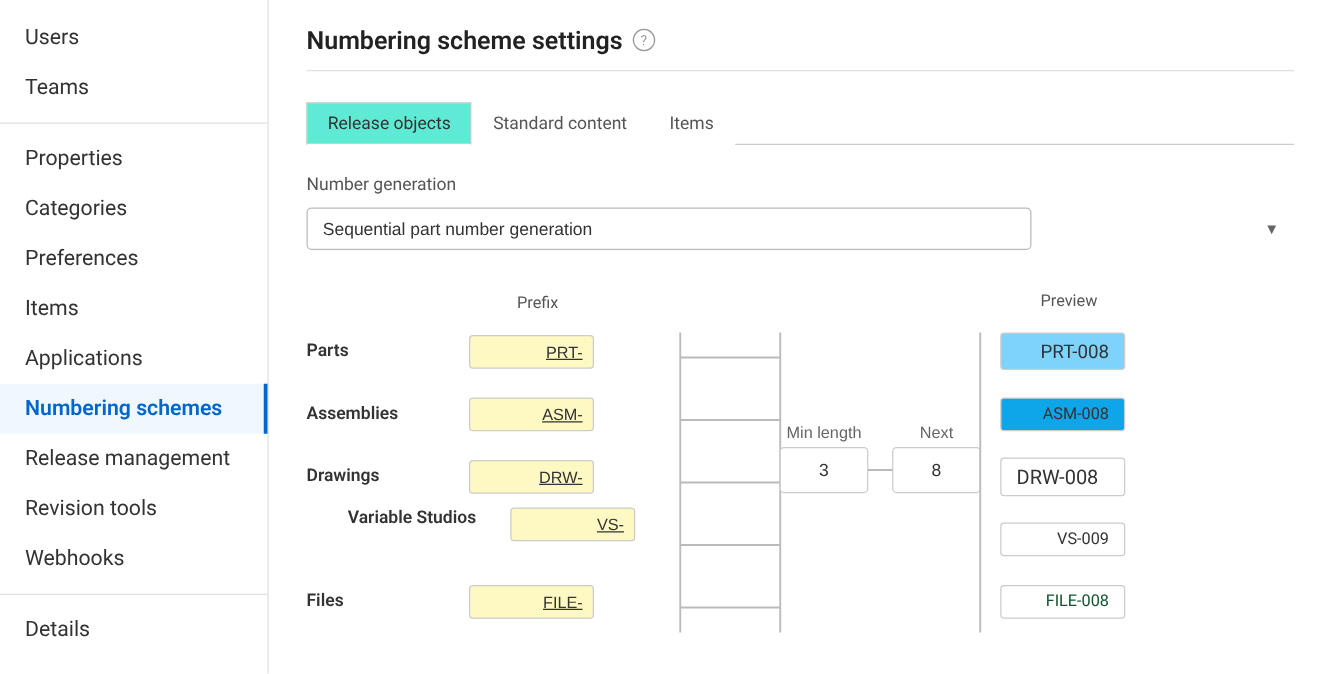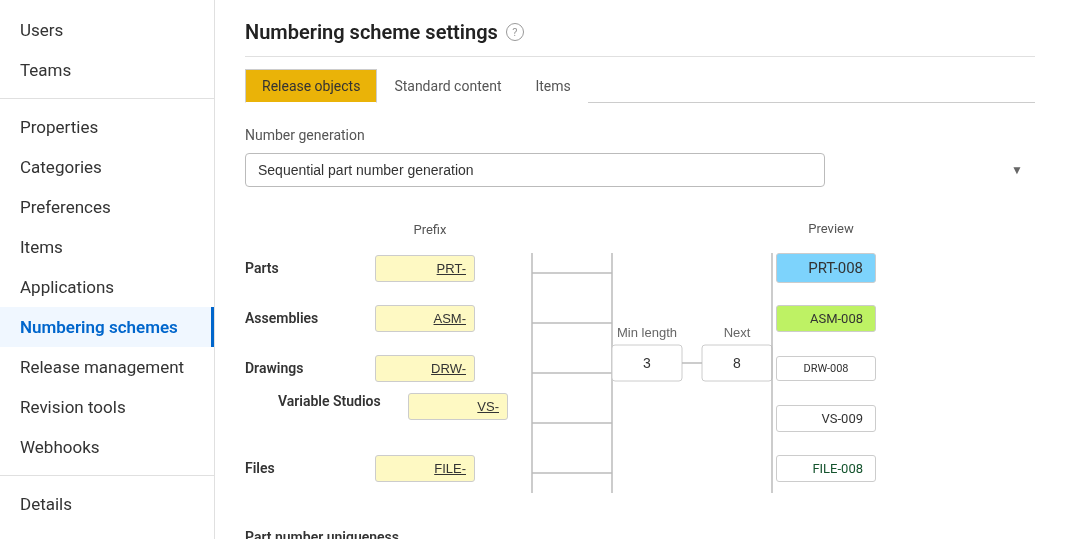--- a/index.html
+++ b/index.html
@@ -46,21 +46,21 @@
       overflow-y: auto;
     }
 
     .page-title {
       font-size: 20px;
       font-weight: 600;
       color: #222;
       display: flex;
       align-items: center;
       gap: 8px;
-      margin-bottom: 12px;
+      margin-bottom: 25px;
       padding-bottom: 12px;
       border-bottom: 1px solid #e0e0e0;
     }
     .help-icon {
       width: 18px;
       height: 18px;
       border-radius: 50%;
       border: 1.5px solid #999;
       display: inline-flex;
       align-items: center;
@@ -84,21 +84,21 @@
       border-bottom: none;
       color: #555;
       font-size: 14px;
       background: #fff;
       margin-bottom: -1px;
     }
     .tab.active {
       border-color: #ccc;
       border-bottom: 1px solid #fff;
       color: #333;
-      background: #eab308;
+      background: #5eead4;
     }
 
     
     .section-label {
       font-size: 14px;
       color: #555;
       margin-bottom: 10px;
     }
 
     
@@ -229,21 +229,21 @@
 
   <div class="section-label">Number generation</div>
 
   <div class="dropdown-wrapper">
     <select class="dropdown">
       <option>Sequential part number generation</option>
     </select>
     <span class="dropdown-arrow">▼</span>
   </div>
 
-  <div style="display:flex; align-items:flex-start; gap:4px;">
+  <div style="display:flex; align-items:flex-start; gap:16px;">
 
     <div style="display:flex; flex-direction:column; gap:0;">
 
       <div style="display:flex; align-items:center; height:28px;">
         <div style="width:130px;"></div>
         <div style="width:110px; text-align:center; font-size:13px; color:#555;">Prefix</div>
       </div>
 
       <div id="rows-container" style="display:flex; flex-direction:column; gap:0;">
           <div style="display: flex; align-items: center; height: 50px; gap: 0px;">
@@ -308,24 +308,24 @@
       </svg>
     </div>
 
     <div style="display:flex; flex-direction:column; gap:0; margin-left:-20px;">
       <div style="height:28px; text-align:center; font-size:13px; color:#555; line-height:28px; width:110px;">Preview</div>
       <div id="preview-container" style="display:flex; flex-direction:column; gap:0;">
           <div style="display: flex; align-items: center; height: 50px;">
             <div class="preview-box" style="border: 1px solid rgb(204, 204, 204); border-radius: 3px; padding: 5px 12px; text-align: right; font-size: 15px; color: rgb(51, 51, 51); background: #7dd3fc; min-width: 100px;">PRT-008</div>
           </div>
           <div style="display: flex; align-items: center; height: 50px;">
-            <div class="preview-box" style="border: 1px solid rgb(204, 204, 204); border-radius: 3px; padding: 5px 12px; text-align: right; font-size: 13px; color: rgb(51, 51, 51); background: #bef264; min-width: 100px;">ASM-008</div>
-          </div>
-          <div style="display: flex; align-items: center; height: 50px;">
-            <div class="preview-box" style="border: 1px solid rgb(204, 204, 204); border-radius: 3px; padding: 5px 12px; text-align: center; font-size: 11px; color: rgb(51, 51, 51); background: rgb(255, 255, 255); min-width: 100px;">DRW-008</div>
+            <div class="preview-box" style="border: 1px solid rgb(204, 204, 204); border-radius: 3px; padding: 5px 12px; text-align: right; font-size: 13px; color: rgb(51, 51, 51); background: #0ea5e9; min-width: 100px;">ASM-008</div>
+          </div>
+          <div style="display: flex; align-items: center; height: 50px;">
+            <div class="preview-box" style="border: 1px solid rgb(204, 204, 204); border-radius: 3px; padding: 5px 12px; text-align: left; font-size: 16px; color: rgb(51, 51, 51); background: rgb(255, 255, 255); min-width: 100px;">DRW-008</div>
           </div>
           <div style="display: flex; align-items: center; height: 50px;">
             <div class="preview-box" style="border: 1px solid rgb(204, 204, 204); border-radius: 3px; padding: 5px 12px; text-align: right; font-size: 13px; color: rgb(51, 51, 51); background: rgb(255, 255, 255); min-width: 100px;">VS-009</div>
           </div>
           <div style="display: flex; align-items: center; height: 50px;">
             <div class="preview-box" style="border: 1px solid rgb(204, 204, 204); border-radius: 3px; padding: 5px 12px; text-align: right; font-size: 13px; color: #14532d; background: rgb(255, 255, 255); min-width: 100px;">FILE-008</div>
           </div>
         </div>
     </div>
   </div>

